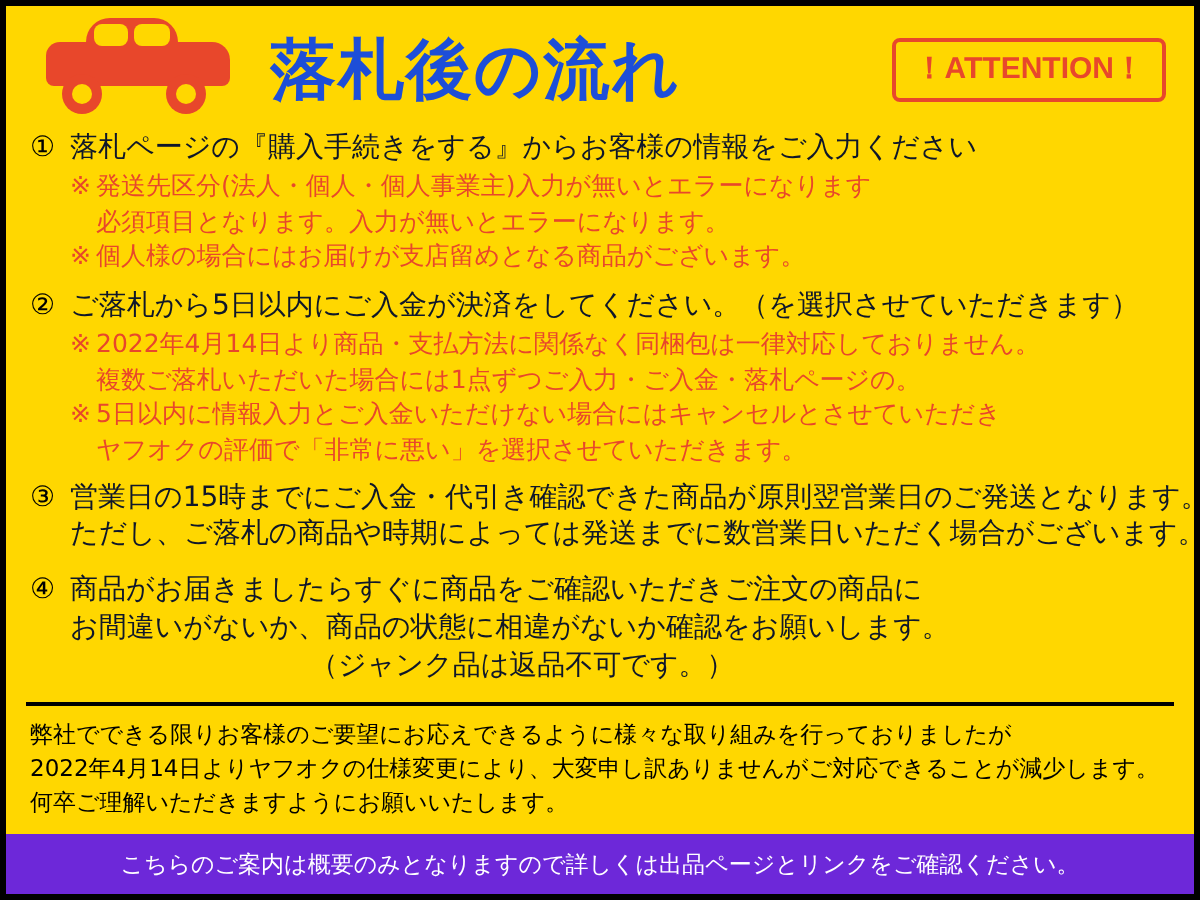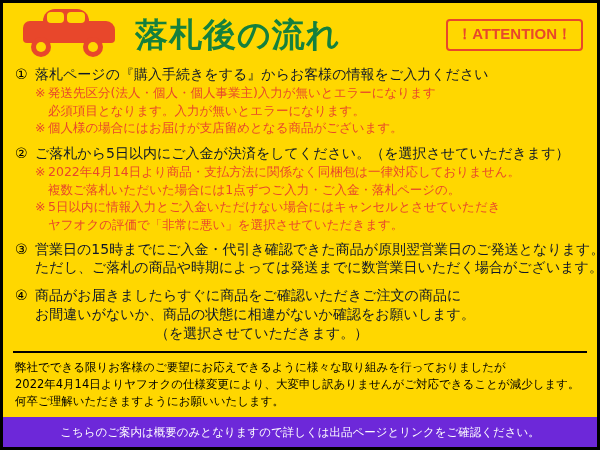--- a/index.html
+++ b/index.html
@@ -78,21 +78,21 @@
     height: 10px;
     border-radius: 50%;
     background: #ffd700;
   }
   .wheel.l { left: 14px; }
   .wheel.r { left: 66px; }
   .title {
     flex: 0 0 auto;
     font-size: 33px;
     font-weight: bold;
-    color: #15803d;
+    color: #1d4ed8;
     letter-spacing: 1px;
     margin-left: 14px;
     white-space: nowrap;
     font-family: "DejaVu Sans", "Liberation Sans", sans-serif;
   }
   .attention {
     flex: 0 0 auto;
     margin-left: auto;
     margin-right: 4px;
     border: 2px solid #e8472b;
@@ -247,21 +247,21 @@
 
     <div class="item">
       <div class="line">
         <span class="num">④</span>
         <span class="txt">商品がお届きましたらすぐに商品をご確認いただきご注文の商品に</span>
       </div>
       <div class="line sub" style="padding-left:20px;">
         <span class="txt">お間違いがないか、商品の状態に相違がないか確認をお願いします。</span>
       </div>
       <div class="line sub" style="padding-left:140px;">
-        <span class="txt">（を選択させていただきます。）</span>
+        <span class="txt">（ジャンク品は返品不可です。）</span>
       </div>
     </div>
 
   </div>
 
   <div class="divider"></div>
 
   <div class="footnote">弊社でできる限りお客様のご要望にお応えできるように様々な取り組みを行っておりましたが</div>
   <div class="footnote">2022年4月14日よりヤフオクの仕様変更により、大変申し訳ありませんがご対応できることが減少します。</div>
   <div class="footnote">何卒ご理解いただきますようにお願いいたします。</div>

